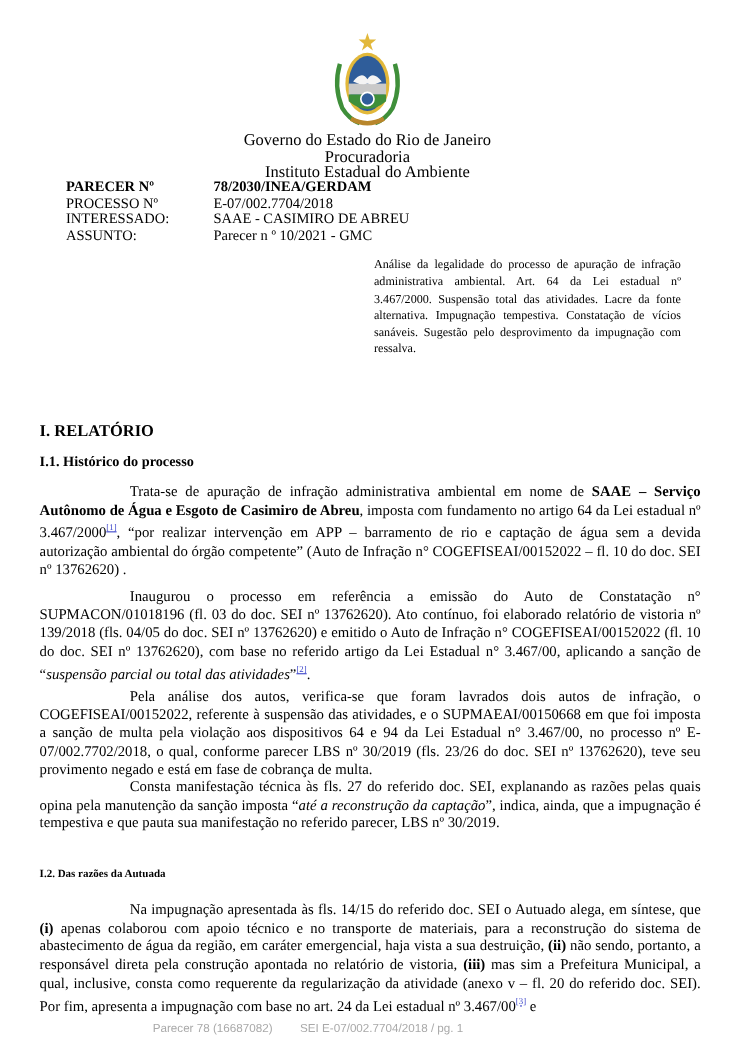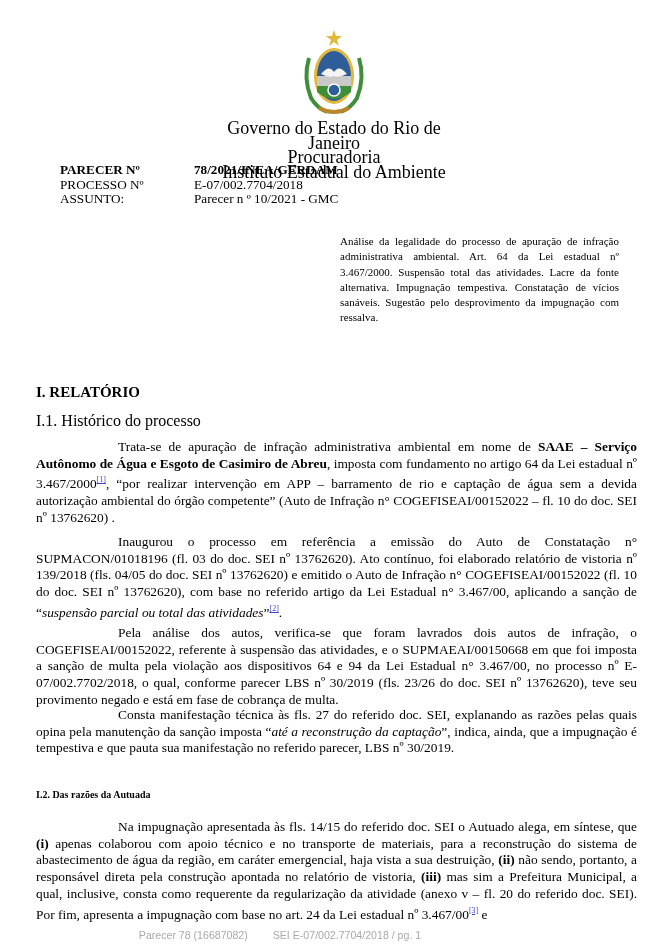--- a/index.html
+++ b/index.html
@@ -4,32 +4,32 @@
 <style>
   html, body { margin: 0; padding: 0; background: #ffffff; }
   body {
     width: 668px; height: 949px; position: relative; overflow: hidden;
     font-family: "Liberation Serif", "DejaVu Serif", serif;
     color: #000; font-size: 13.4px;
   }
   .crest { position: absolute; left: 299px; top: 28px; width: 70px; height: 92px; }
   .header-org {
     position: absolute; left: 200px; width: 268px; top: 121px;
-    text-align: center; font-size: 18px; line-height: 14.5px;
+    text-align: center; font-size: 15px; line-height: 14.5px;
   }
   .meta { position: absolute; left: 60px; top: 163px; font-size: 13.2px; line-height: 14.7px; }
   .meta-row { display: flex; }
   .meta-label { width: 134px; }
   .meta-row.bold { font-weight: bold; }
   .ementa {
     position: absolute; left: 340px; top: 234px; width: 279px;
     text-align: justify; font-size: 11px; line-height: 15.3px;
   }
   .h1 { position: absolute; left: 36px; top: 384px; font-weight: bold; font-size: 15px; }
-  .h2 { position: absolute; left: 36px; top: 412px; font-weight: normal; font-size: 16px; }
+  .h2 { position: absolute; left: 36px; top: 412px; font-weight: bold; font-size: 13px; }
   .h2b { position: absolute; left: 36px; top: 789px; font-weight: bold; font-size: 10px; }
   .para {
     position: absolute; left: 36px; width: 601px;
     text-align: justify; text-indent: 82px; line-height: 16.7px; font-size: 13.4px;
   }
   .para .fn { font-size: 8px; vertical-align: 6px; color: #3b44c9; text-decoration: underline; }
   .footer {
     position: absolute; top: 929px; left: 0; width: 560px; text-align: center;
     font-family: "Liberation Sans", "DejaVu Sans", sans-serif; font-size: 10.6px; color: #a9a9a9;
   }
@@ -55,25 +55,29 @@
 
 <div class="header-org">
   <div>Governo do Estado do Rio de Janeiro</div>
   <div>Procuradoria</div>
   <div>Instituto Estadual do Ambiente</div>
 </div>
 
 <div class="meta">
   <div class="meta-row bold">
     <span class="meta-label">PARECER Nº</span>
-    <span>78/2021/INEA/GERDAM</span>
+    <span>78/2030/INEA/GERDAM</span>
   </div>
   <div class="meta-row">
     <span class="meta-label">PROCESSO Nº</span>
     <span>E-07/002.7704/2018</span>
+  </div>
+  <div class="meta-row">
+    <span class="meta-label">INTERESSADO:</span>
+    <span>SAAE - CASIMIRO DE ABREU</span>
   </div>
   <div class="meta-row">
     <span class="meta-label">ASSUNTO:</span>
     <span>Parecer n º 10/2021 - GMC</span>
   </div>
 </div>
 
 <div class="ementa">Análise da legalidade do processo de apuração de infração administrativa ambiental. Art. 64 da Lei estadual nº 3.467/2000.  Suspensão total das atividades. Lacre da fonte alternativa. Impugnação tempestiva. Constatação de vícios sanáveis. Sugestão pelo desprovimento da impugnação com ressalva.</div>
 
 <div class="h1">I. RELATÓRIO</div>

